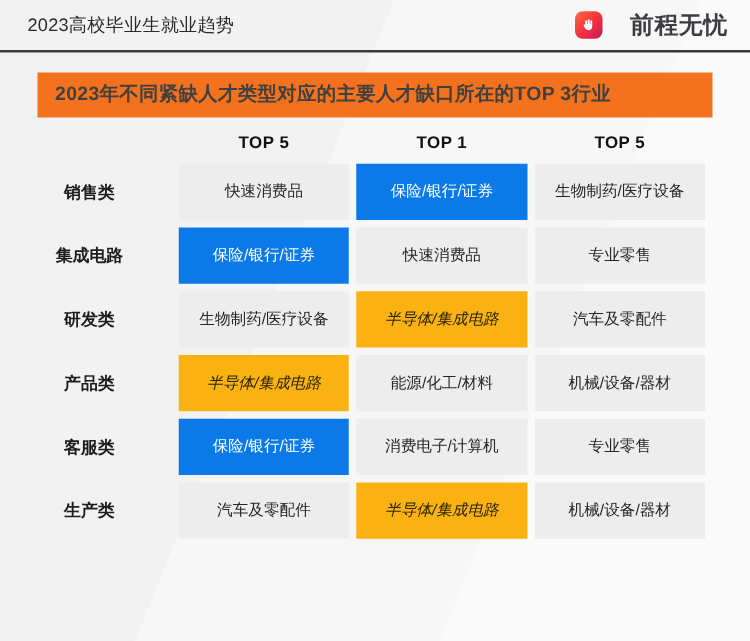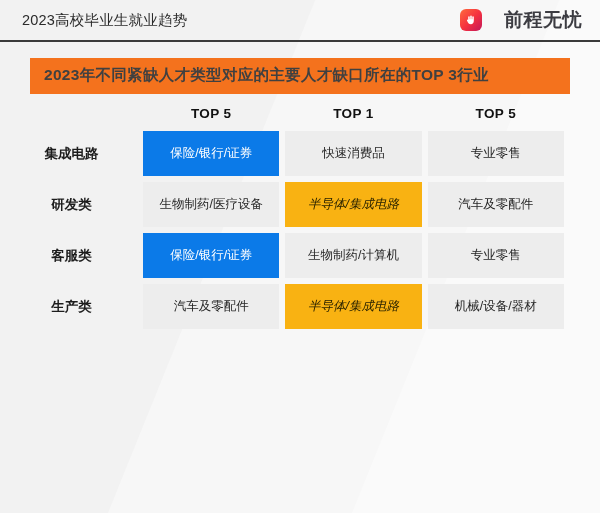--- a/index.html
+++ b/index.html
@@ -197,35 +197,47 @@
     <thead>
       <tr>
         <th class="col-label"></th>
         <th>TOP 5</th>
         <th>TOP 1</th>
         <th>TOP 5</th>
       </tr>
     </thead>
     <tbody>
         <tr>
+          <td class="row-label">销售类</td>
+          <td class="cell plain">快速消费品</td>
+          <td class="cell blue">保险/银行/证券</td>
+          <td class="cell plain">生物制药/医疗设备</td>
+        </tr>
+        <tr>
           <td class="row-label">集成电路</td>
           <td class="cell blue">保险/银行/证券</td>
           <td class="cell plain">快速消费品</td>
           <td class="cell plain">专业零售</td>
         </tr>
         <tr>
           <td class="row-label">研发类</td>
           <td class="cell plain">生物制药/医疗设备</td>
           <td class="cell orange">半导体/集成电路</td>
           <td class="cell plain">汽车及零配件</td>
         </tr>
         <tr>
+          <td class="row-label">产品类</td>
+          <td class="cell orange">半导体/集成电路</td>
+          <td class="cell plain">能源/化工/材料</td>
+          <td class="cell plain">机械/设备/器材</td>
+        </tr>
+        <tr>
           <td class="row-label">客服类</td>
           <td class="cell blue">保险/银行/证券</td>
-          <td class="cell plain">生物制药/计算机</td>
+          <td class="cell plain">消费电子/计算机</td>
           <td class="cell plain">专业零售</td>
         </tr>
         <tr>
           <td class="row-label">生产类</td>
           <td class="cell plain">汽车及零配件</td>
           <td class="cell orange">半导体/集成电路</td>
           <td class="cell plain">机械/设备/器材</td>
         </tr>
       </tbody>
   </table>

